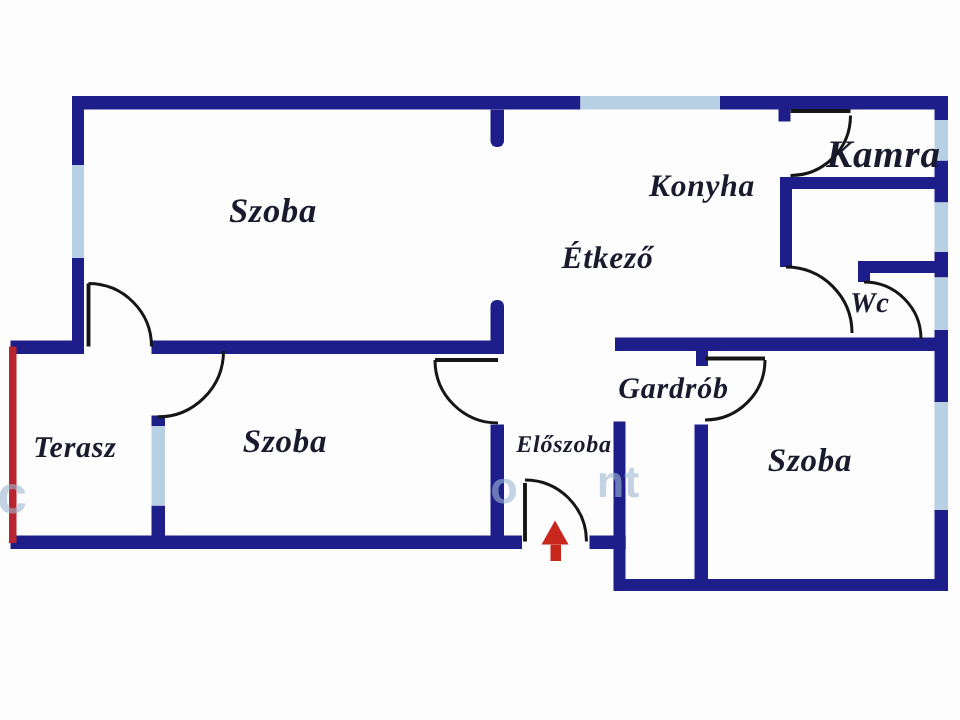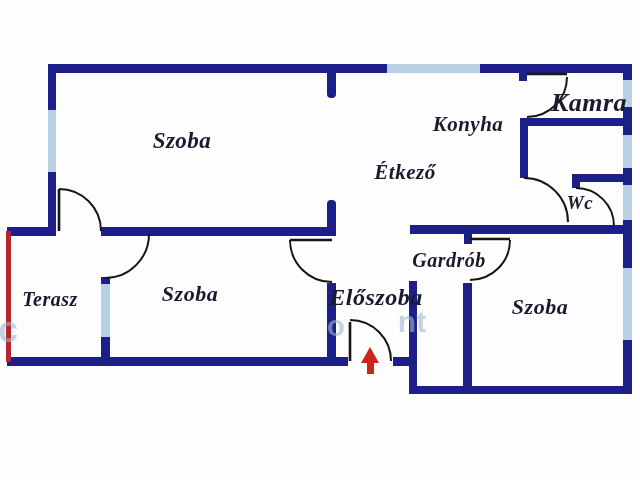--- a/index.html
+++ b/index.html
@@ -97,19 +97,19 @@
   <div class="wm" style="left:8px;top:330px;font-size:36px">c</div>
   <div class="wm" style="left:336px;top:326px;font-size:30px">o</div>
   <div class="wm" style="left:412px;top:322px;font-size:30px">nt</div>
 
   <div class="lbl" style="left:182px;top:141px;font-size:23px">Szoba</div>
   <div class="lbl" style="left:405px;top:172px;font-size:21px">Étkező</div>
   <div class="lbl" style="left:468px;top:124px;font-size:21px">Konyha</div>
   <div class="lbl" style="left:589px;top:103px;font-size:26px">Kamra</div>
   <div class="lbl" style="left:580px;top:203px;font-size:19px">Wc</div>
   <div class="lbl" style="left:449px;top:260px;font-size:20px">Gardrób</div>
-  <div class="lbl" style="left:376px;top:297px;font-size:24px">Előszoba</div>
+  <div class="lbl" style="left:376px;top:297px;font-size:16px">Előszoba</div>
   <div class="lbl" style="left:190px;top:294px;font-size:22px">Szoba</div>
   <div class="lbl" style="left:540px;top:307px;font-size:22px">Szoba</div>
   <div class="lbl" style="left:50px;top:299px;font-size:20px">Terasz</div>
 
 
 </div>
 
 </body></html>

